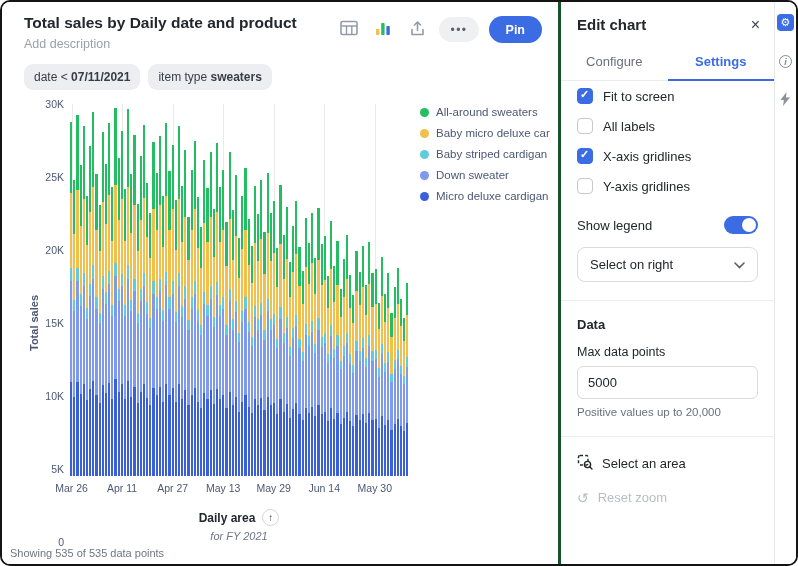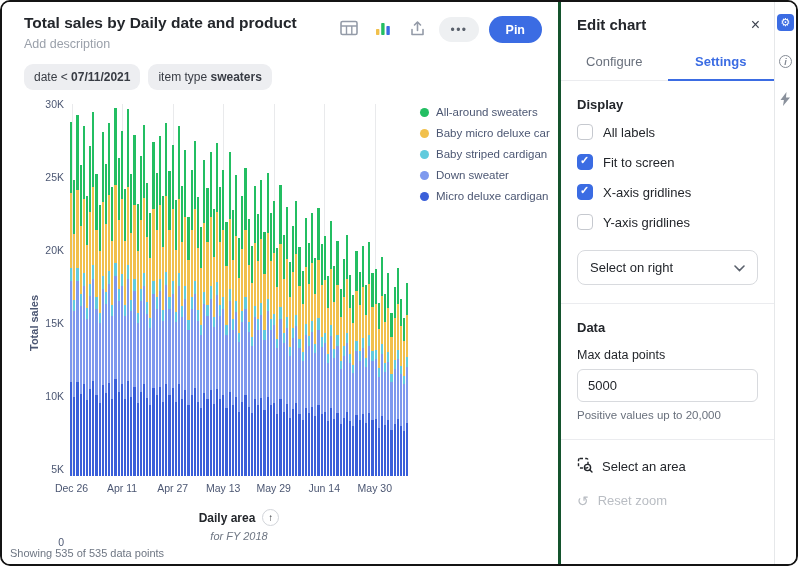--- a/index.html
+++ b/index.html
@@ -895,33 +895,33 @@
               <div class="bar">
                 <div style="height: 14.3333%; background: rgb(58, 95, 217);"></div>
                 <div style="height: 15%; background: rgb(126, 153, 238);"></div>
                 <div style="height: 2.53333%; background: rgb(97, 203, 221);"></div>
                 <div style="height: 11.3333%; background: rgb(241, 192, 76);"></div>
                 <div style="height: 8.66667%; background: rgb(35, 190, 98);"></div>
               </div>
             </div>
           </div>
         <div class="xticks" id="xticks">
-            <span class="xtick" style="left: 0.46729%;">Dec 26</span>
+            <span class="xtick" style="left: 0.46729%;">Mar 26</span>
             <span class="xtick" style="left: 15.4206%; text-align: center;">Apr 11</span>
             <span class="xtick" style="left: 30.3738%;">Apr 27</span>
             <span class="xtick" style="left: 45.3271%;">May 13</span>
             <span class="xtick" style="left: 60.2804%;">May 29</span>
             <span class="xtick" style="left: 75.2336%;">Jun 14</span>
             <span class="xtick" style="left: 90.1869%;">May 30</span>
           </div>
         <div class="xlabelrow">
           <span class="xlab">Daily area</span>
           <span class="sortup">↑</span>
         </div>
-        <div class="xsub">for FY 2018</div>
+        <div class="xsub">for FY 2021</div>
       </div>
       <div class="legend" id="legend">
           <div class="legend-item">
             <span class="dot" style="background: rgb(35, 190, 98);"></span>
             <span class="legend-label">All-around sweaters</span>
           </div>
           <div class="legend-item">
             <span class="dot" style="background: rgb(241, 192, 76);"></span>
             <span class="legend-label">Baby micro deluxe cardigan</span>
           </div>
@@ -946,39 +946,42 @@
   <div class="panel">
     <div class="panel-hdr">
       <div class="panel-title">Edit chart</div>
       <button class="close">×</button>
     </div>
     <div class="tabs">
       <button class="tab">Configure</button>
       <button class="tab active">Settings</button>
     </div>
     <div class="panel-body">
-      <div class="sec-h">Display</div>
-
+
+      <div class="cbrow">
+        <span class="cb checked"></span>
+        <span class="cblabel">Fit to screen</span>
+      </div>
       <div class="cbrow">
         <span class="cb"></span>
         <span class="cblabel">All labels</span>
       </div>
       <div class="cbrow">
         <span class="cb checked"></span>
-        <span class="cblabel">Fit to screen</span>
-      </div>
-      <div class="cbrow">
-        <span class="cb checked"></span>
         <span class="cblabel">X-axis gridlines</span>
       </div>
       <div class="cbrow">
         <span class="cb"></span>
         <span class="cblabel">Y-axis gridlines</span>
       </div>
 
+      <div class="legrow">
+        <span class="leglabel">Show legend</span>
+        <button class="toggle on"></button>
+      </div>
 
       <div class="select">
         <span>Select on right</span>
         <span>
           <svg width="11" height="7" viewBox="0 0 11 7" fill="none">
               <path d="M1 1l4.5 4.5L10 1" stroke="#5a616c" stroke-width="1.6" stroke-linecap="round"></path>
             </svg>
         </span>
       </div>
 

